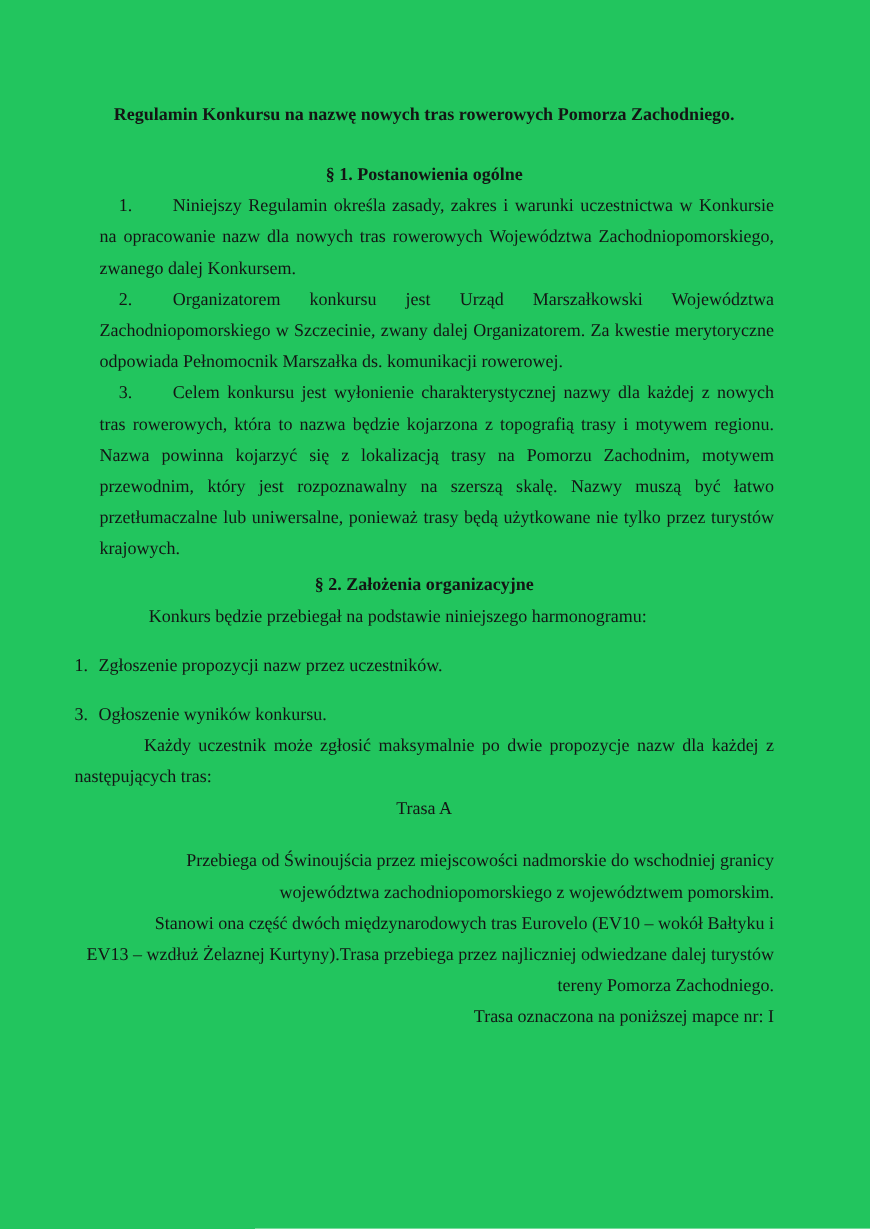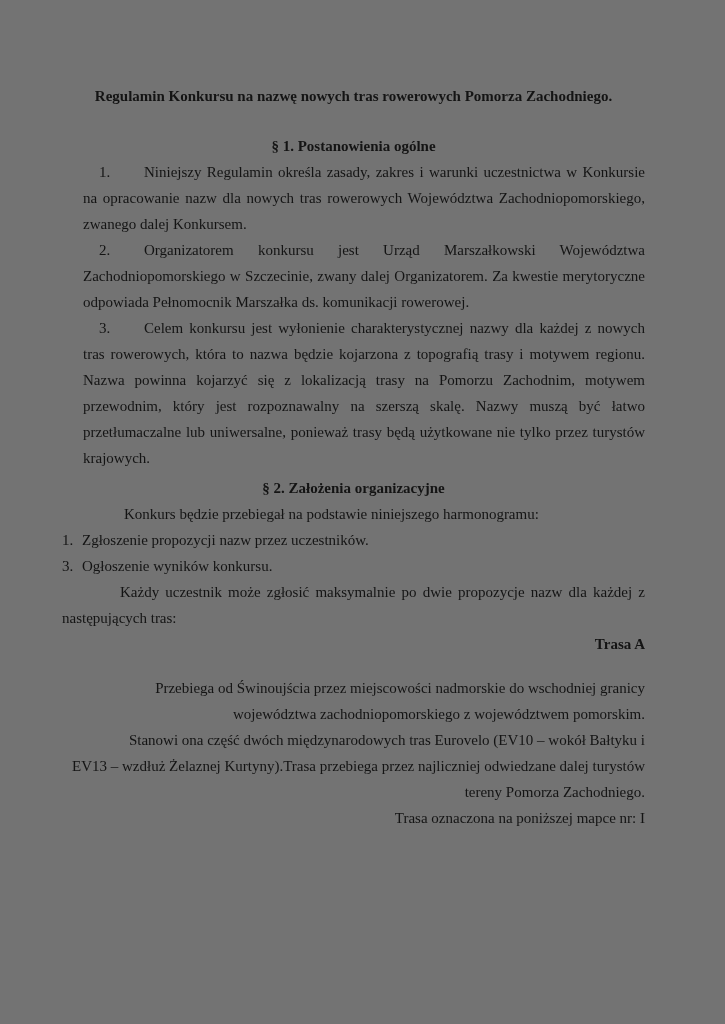--- a/index.html
+++ b/index.html
@@ -5,21 +5,21 @@
   html, body {
     margin: 0;
     padding: 0;
     background: #ffffff;
   }
   .page {
     position: relative;
     width: 725px;
     height: 1024px;
     box-sizing: border-box;
-    background: #737373;
+    background: #22c55e;
     color: #141414;
     font-family: "Liberation Serif", "DejaVu Serif", serif;
     font-size: 15px;
     line-height: 26px;
     padding: 83px 80px 0 62px;
     overflow: hidden;
   }
   p { margin: 0; }
 
   .doc-title {
@@ -49,37 +49,38 @@
   .intro-line {
     text-align: left;
     text-indent: 62px;
   }
 
   
   .list-para {
     padding-left: 20px;
     text-indent: -20px;
     text-align: justify;
+    margin-top: 15px;
   }
   .list-para .lnum {
     display: inline-block;
     width: 20px;
     text-indent: 0;
   }
 
   
   .indent-para {
     text-indent: 58px;
     text-align: justify;
   }
   .indent-para.ragged { text-align: right; }
 
   .route-heading {
-    font-weight: bold;
-    text-align: right;
+    font-weight: normal;
+    text-align: center;
   }
   .route-first { margin-top: 18px; }
 </style>
 </head>
 <body>
 
 <div class="page">
 
   <p class="doc-title">Regulamin Konkursu na nazwę nowych tras rowerowych Pomorza Zachodniego.</p>
 

